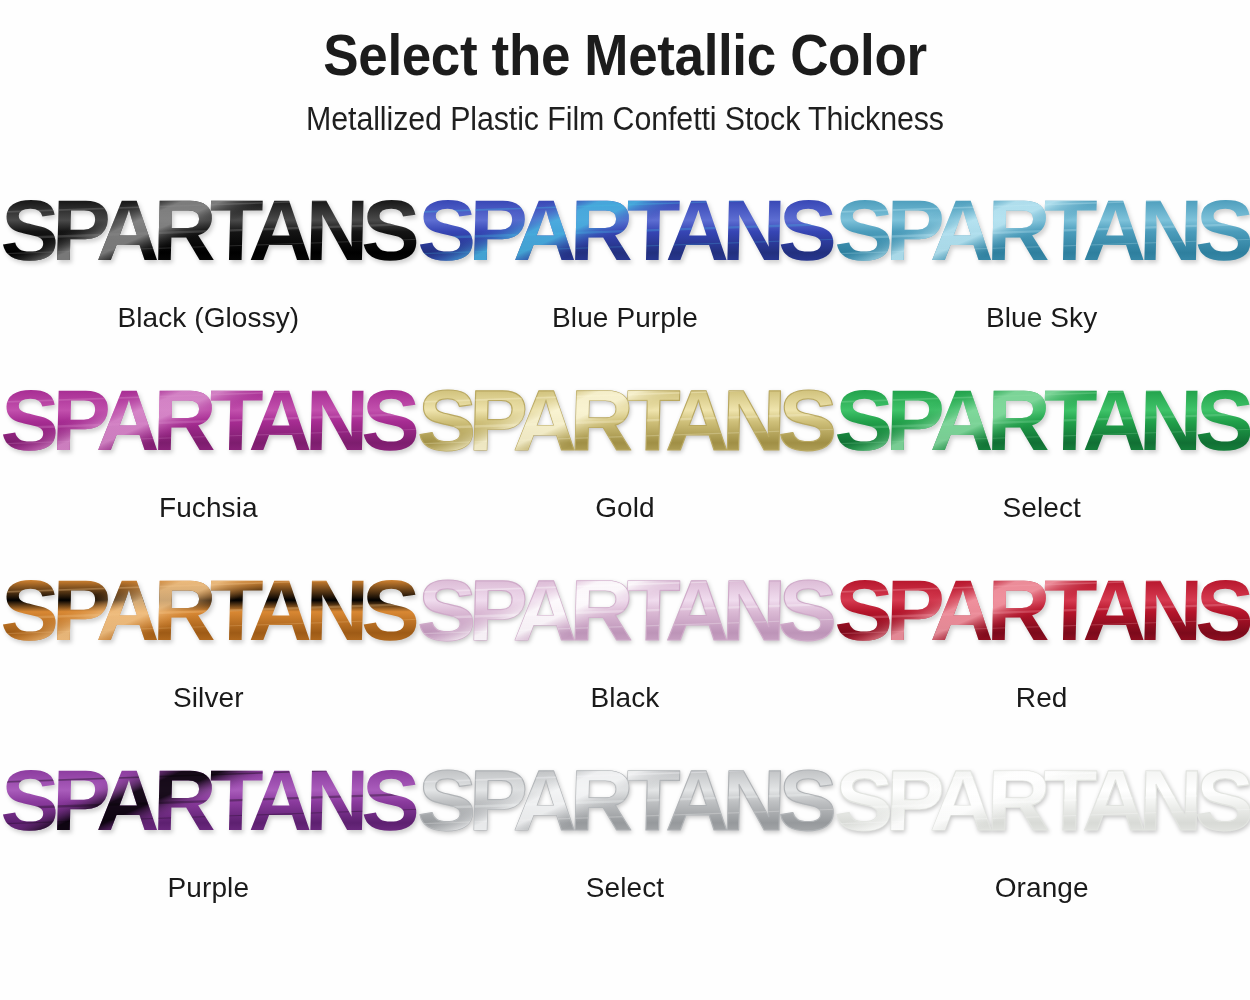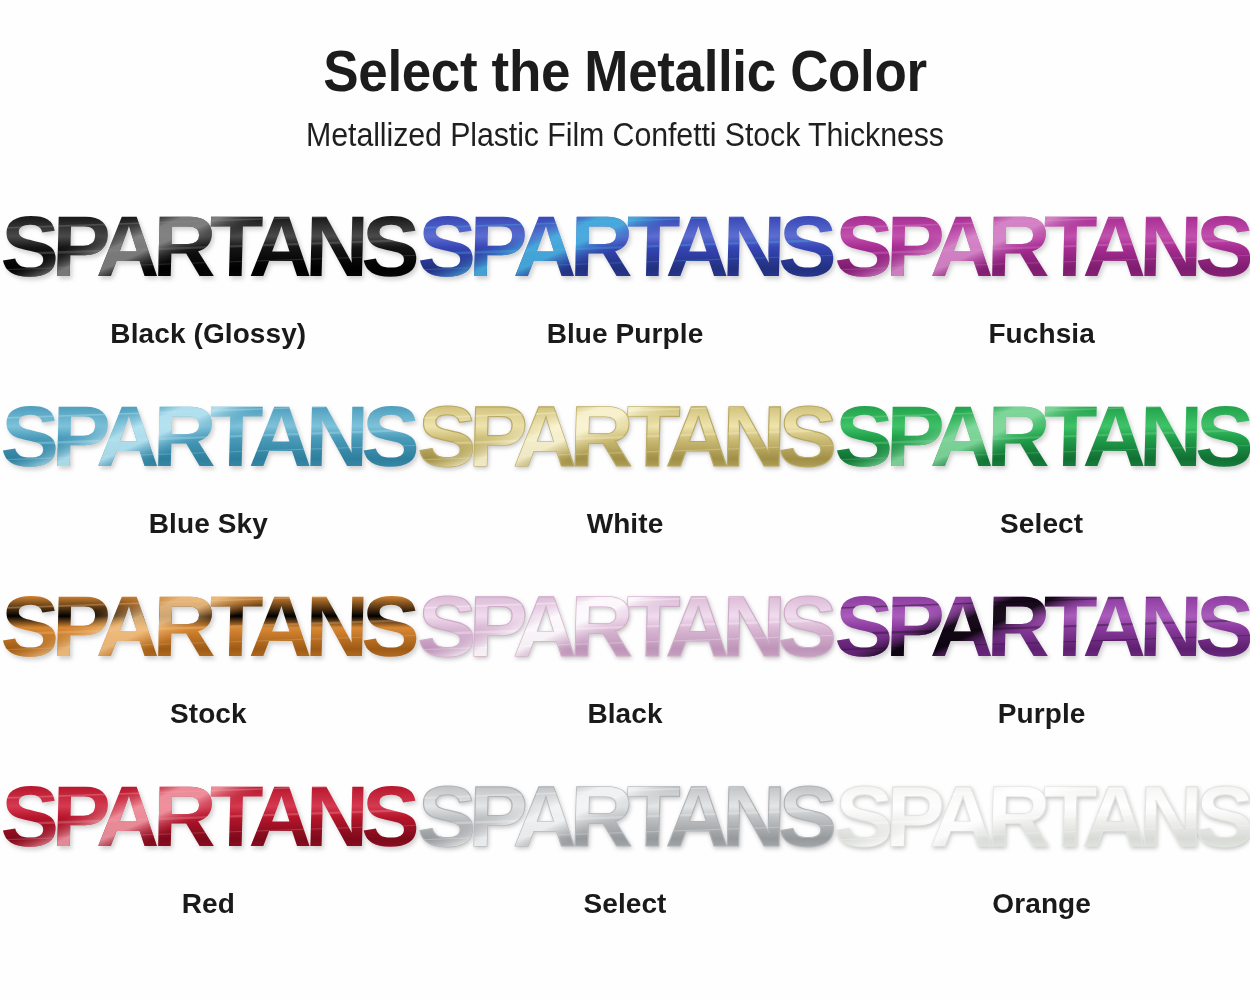--- a/index.html
+++ b/index.html
@@ -25,21 +25,21 @@
     background: #fefefe;
     display: flex;
     flex-direction: column;
     align-items: center;
   }
 
   
   .header {
     width: 100%;
     text-align: center;
-    padding-top: 42px;
+    padding-top: 26px;
   }
 
   .page-title {
     font-family: "Liberation Sans Narrow", "Liberation Sans", sans-serif;
     font-size: 57px;
     font-weight: 700;
     letter-spacing: -0.4px;
     color: #1c1c1c;
     line-height: 1.05;
     transform: scaleX(0.93);
@@ -86,21 +86,21 @@
   .swatch-art svg {
     width: 100%;
     height: 100%;
     display: block;
     overflow: visible;
   }
 
   .swatch-label {
     font-family: "Liberation Sans Narrow", "Liberation Sans", sans-serif;
     font-size: 28px;
-    font-weight: 700;
+    font-weight: 400;
     color: #1a1a1a;
     margin-top: 12px;
     letter-spacing: 0.1px;
     text-align: center;
     white-space: nowrap;
   }
 
   
   .art-shadow {
     filter: drop-shadow(2px 3px 2px rgba(0,0,0,0.18));
@@ -188,20 +188,55 @@
               <rect x="-40" y="60" width="430" height="1.2" fill="#49b6e0" opacity="0.25" transform="rotate(-2 175 52)"></rect>
             </g>
           </svg>
         </div>
         <div class="swatch-label">Blue Purple</div>
       </div>
       <div class="swatch-cell">
         <div class="swatch-art art-shadow">
           <svg viewBox="0 0 350 104" preserveAspectRatio="xMidYMid meet">
             <defs>
+              <linearGradient id="grad-blue-sky" x1="0" y1="0" x2="0" y2="1">
+                <stop offset="0" stop-color="#2e7f9e"></stop>
+                <stop offset="0.18" stop-color="#4b9cbb"></stop>
+                <stop offset="0.4" stop-color="#7ec2da"></stop>
+                <stop offset="0.52" stop-color="#4b9cbb"></stop>
+                <stop offset="0.74" stop-color="#2e7f9e"></stop>
+                <stop offset="1" stop-color="#4b9cbb"></stop>
+              </linearGradient>
+              <linearGradient id="shim-blue-sky" x1="0" y1="0" x2="1" y2="0.55">
+                <stop offset="0" stop-color="#4b9cbb" stop-opacity="0"></stop>
+                <stop offset="0.3" stop-color="#4b9cbb" stop-opacity="0"></stop>
+                <stop offset="0.4" stop-color="#bfe8f4" stop-opacity="0.85"></stop>
+                <stop offset="0.47" stop-color="#bfe8f4" stop-opacity="0.85"></stop>
+                <stop offset="0.57" stop-color="#4b9cbb" stop-opacity="0"></stop>
+                <stop offset="1" stop-color="#4b9cbb" stop-opacity="0"></stop>
+              </linearGradient>
+              <clipPath id="clip-blue-sky">
+                <text x="175" y="74" text-anchor="middle" font-family="&quot;Liberation Sans Narrow&quot;, &quot;Liberation Sans&quot;, &quot;DejaVu Sans&quot;, sans-serif" font-size="86" font-weight="700" letter-spacing="-7" transform="translate(175,0) scale(1.02,1.0) translate(-175,0) skewX(-1.5)" fill="#000" stroke-linejoin="round">SPARTANS</text>
+              </clipPath>
+            </defs>
+            <text x="175" y="74" text-anchor="middle" font-family="&quot;Liberation Sans Narrow&quot;, &quot;Liberation Sans&quot;, &quot;DejaVu Sans&quot;, sans-serif" font-size="86" font-weight="700" letter-spacing="-7" transform="translate(175,0) scale(1.02,1.0) translate(-175,0) skewX(-1.5)" fill="url(#grad-blue-sky)" stroke-linejoin="round">SPARTANS</text>
+            <g clip-path="url(#clip-blue-sky)">
+              <rect x="-40" y="0" width="430" height="104" fill="url(#shim-blue-sky)"></rect>
+              <rect x="-40" y="18" width="430" height="1.6" fill="#bfe8f4" opacity="0.35" transform="rotate(-2 175 52)"></rect>
+              <rect x="-40" y="44" width="430" height="2.4" fill="#bfe8f4" opacity="0.3" transform="rotate(-2 175 52)"></rect>
+              <rect x="-40" y="60" width="430" height="1.2" fill="#bfe8f4" opacity="0.25" transform="rotate(-2 175 52)"></rect>
+            </g>
+          </svg>
+        </div>
+        <div class="swatch-label">Blue Sky</div>
+      </div>
+      <div class="swatch-cell">
+        <div class="swatch-art art-shadow">
+          <svg viewBox="0 0 350 104" preserveAspectRatio="xMidYMid meet">
+            <defs>
               <linearGradient id="grad-fuchsia" x1="0" y1="0" x2="0" y2="1">
                 <stop offset="0" stop-color="#7d1d6e"></stop>
                 <stop offset="0.18" stop-color="#a62c92"></stop>
                 <stop offset="0.4" stop-color="#c250ad"></stop>
                 <stop offset="0.52" stop-color="#a62c92"></stop>
                 <stop offset="0.74" stop-color="#7d1d6e"></stop>
                 <stop offset="1" stop-color="#a62c92"></stop>
               </linearGradient>
               <linearGradient id="shim-fuchsia" x1="0" y1="0" x2="1" y2="0.55">
                 <stop offset="0" stop-color="#a62c92" stop-opacity="0"></stop>
@@ -220,55 +255,20 @@
               <rect x="-40" y="0" width="430" height="104" fill="url(#shim-fuchsia)"></rect>
               <rect x="-40" y="18" width="430" height="1.6" fill="#d98fcc" opacity="0.35" transform="rotate(-2 175 52)"></rect>
               <rect x="-40" y="44" width="430" height="2.4" fill="#d98fcc" opacity="0.3" transform="rotate(-2 175 52)"></rect>
               <rect x="-40" y="60" width="430" height="1.2" fill="#d98fcc" opacity="0.25" transform="rotate(-2 175 52)"></rect>
             </g>
           </svg>
         </div>
         <div class="swatch-label">Fuchsia</div>
       </div>
       <div class="swatch-cell">
-        <div class="swatch-art art-shadow">
-          <svg viewBox="0 0 350 104" preserveAspectRatio="xMidYMid meet">
-            <defs>
-              <linearGradient id="grad-blue-sky" x1="0" y1="0" x2="0" y2="1">
-                <stop offset="0" stop-color="#2e7f9e"></stop>
-                <stop offset="0.18" stop-color="#4b9cbb"></stop>
-                <stop offset="0.4" stop-color="#7ec2da"></stop>
-                <stop offset="0.52" stop-color="#4b9cbb"></stop>
-                <stop offset="0.74" stop-color="#2e7f9e"></stop>
-                <stop offset="1" stop-color="#4b9cbb"></stop>
-              </linearGradient>
-              <linearGradient id="shim-blue-sky" x1="0" y1="0" x2="1" y2="0.55">
-                <stop offset="0" stop-color="#4b9cbb" stop-opacity="0"></stop>
-                <stop offset="0.3" stop-color="#4b9cbb" stop-opacity="0"></stop>
-                <stop offset="0.4" stop-color="#bfe8f4" stop-opacity="0.85"></stop>
-                <stop offset="0.47" stop-color="#bfe8f4" stop-opacity="0.85"></stop>
-                <stop offset="0.57" stop-color="#4b9cbb" stop-opacity="0"></stop>
-                <stop offset="1" stop-color="#4b9cbb" stop-opacity="0"></stop>
-              </linearGradient>
-              <clipPath id="clip-blue-sky">
-                <text x="175" y="74" text-anchor="middle" font-family="&quot;Liberation Sans Narrow&quot;, &quot;Liberation Sans&quot;, &quot;DejaVu Sans&quot;, sans-serif" font-size="86" font-weight="700" letter-spacing="-7" transform="translate(175,0) scale(1.02,1.0) translate(-175,0) skewX(-1.5)" fill="#000" stroke-linejoin="round">SPARTANS</text>
-              </clipPath>
-            </defs>
-            <text x="175" y="74" text-anchor="middle" font-family="&quot;Liberation Sans Narrow&quot;, &quot;Liberation Sans&quot;, &quot;DejaVu Sans&quot;, sans-serif" font-size="86" font-weight="700" letter-spacing="-7" transform="translate(175,0) scale(1.02,1.0) translate(-175,0) skewX(-1.5)" fill="url(#grad-blue-sky)" stroke-linejoin="round">SPARTANS</text>
-            <g clip-path="url(#clip-blue-sky)">
-              <rect x="-40" y="0" width="430" height="104" fill="url(#shim-blue-sky)"></rect>
-              <rect x="-40" y="18" width="430" height="1.6" fill="#bfe8f4" opacity="0.35" transform="rotate(-2 175 52)"></rect>
-              <rect x="-40" y="44" width="430" height="2.4" fill="#bfe8f4" opacity="0.3" transform="rotate(-2 175 52)"></rect>
-              <rect x="-40" y="60" width="430" height="1.2" fill="#bfe8f4" opacity="0.25" transform="rotate(-2 175 52)"></rect>
-            </g>
-          </svg>
-        </div>
-        <div class="swatch-label">Blue Sky</div>
-      </div>
-      <div class="swatch-cell">
         <div class="swatch-art art-shadow-light">
           <svg viewBox="0 0 350 104" preserveAspectRatio="xMidYMid meet">
             <defs>
               <linearGradient id="grad-gold" x1="0" y1="0" x2="0" y2="1">
                 <stop offset="0" stop-color="#a08f45"></stop>
                 <stop offset="0.18" stop-color="#cfc07a"></stop>
                 <stop offset="0.4" stop-color="#efe4ad"></stop>
                 <stop offset="0.52" stop-color="#cfc07a"></stop>
                 <stop offset="0.74" stop-color="#a08f45"></stop>
                 <stop offset="1" stop-color="#cfc07a"></stop>
@@ -287,21 +287,21 @@
             </defs>
             <text x="175" y="74" text-anchor="middle" font-family="&quot;Liberation Sans Narrow&quot;, &quot;Liberation Sans&quot;, &quot;DejaVu Sans&quot;, sans-serif" font-size="86" font-weight="700" letter-spacing="-7" transform="translate(175,0) scale(1.02,1.0) translate(-175,0) skewX(-1.5)" fill="url(#grad-gold)" stroke-linejoin="round" stroke="#b9a860" stroke-width="1.1">SPARTANS</text>
             <g clip-path="url(#clip-gold)">
               <rect x="-40" y="0" width="430" height="104" fill="url(#shim-gold)"></rect>
               <rect x="-40" y="18" width="430" height="1.6" fill="#fbf6d8" opacity="0.35" transform="rotate(-2 175 52)"></rect>
               <rect x="-40" y="44" width="430" height="2.4" fill="#fbf6d8" opacity="0.3" transform="rotate(-2 175 52)"></rect>
               <rect x="-40" y="60" width="430" height="1.2" fill="#fbf6d8" opacity="0.25" transform="rotate(-2 175 52)"></rect>
             </g>
           </svg>
         </div>
-        <div class="swatch-label">White</div>
+        <div class="swatch-label">Gold</div>
       </div>
       <div class="swatch-cell">
         <div class="swatch-art art-shadow">
           <svg viewBox="0 0 350 104" preserveAspectRatio="xMidYMid meet">
             <defs>
               <linearGradient id="grad-green" x1="0" y1="0" x2="0" y2="1">
                 <stop offset="0" stop-color="#117034"></stop>
                 <stop offset="0.18" stop-color="#21a04a"></stop>
                 <stop offset="0.4" stop-color="#3fc369"></stop>
                 <stop offset="0.52" stop-color="#21a04a"></stop>
@@ -357,21 +357,21 @@
             </defs>
             <text x="175" y="74" text-anchor="middle" font-family="&quot;Liberation Sans Narrow&quot;, &quot;Liberation Sans&quot;, &quot;DejaVu Sans&quot;, sans-serif" font-size="86" font-weight="700" letter-spacing="-7" transform="translate(175,0) scale(1.02,1.0) translate(-175,0) skewX(-1.5)" fill="url(#grad-orange)" stroke-linejoin="round">SPARTANS</text>
             <g clip-path="url(#clip-orange)">
               <rect x="-40" y="0" width="430" height="104" fill="url(#shim-orange)"></rect>
               <rect x="-40" y="18" width="430" height="1.6" fill="#f2c489" opacity="0.35" transform="rotate(-2 175 52)"></rect>
               <rect x="-40" y="44" width="430" height="2.4" fill="#f2c489" opacity="0.3" transform="rotate(-2 175 52)"></rect>
               <rect x="-40" y="60" width="430" height="1.2" fill="#f2c489" opacity="0.25" transform="rotate(-2 175 52)"></rect>
             </g>
           </svg>
         </div>
-        <div class="swatch-label">Stock</div>
+        <div class="swatch-label">Silver</div>
       </div>
       <div class="swatch-cell">
         <div class="swatch-art art-shadow-light">
           <svg viewBox="0 0 350 104" preserveAspectRatio="xMidYMid meet">
             <defs>
               <linearGradient id="grad-pink" x1="0" y1="0" x2="0" y2="1">
                 <stop offset="0" stop-color="#bd94b8"></stop>
                 <stop offset="0.18" stop-color="#dbbad5"></stop>
                 <stop offset="0.4" stop-color="#f0dcee"></stop>
                 <stop offset="0.52" stop-color="#dbbad5"></stop>
@@ -398,20 +398,55 @@
               <rect x="-40" y="60" width="430" height="1.2" fill="#ffffff" opacity="0.25" transform="rotate(-2 175 52)"></rect>
             </g>
           </svg>
         </div>
         <div class="swatch-label">Black</div>
       </div>
       <div class="swatch-cell">
         <div class="swatch-art art-shadow">
           <svg viewBox="0 0 350 104" preserveAspectRatio="xMidYMid meet">
             <defs>
+              <linearGradient id="grad-red" x1="0" y1="0" x2="0" y2="1">
+                <stop offset="0" stop-color="#7c0a1b"></stop>
+                <stop offset="0.18" stop-color="#b5152b"></stop>
+                <stop offset="0.4" stop-color="#d63a50"></stop>
+                <stop offset="0.52" stop-color="#b5152b"></stop>
+                <stop offset="0.74" stop-color="#7c0a1b"></stop>
+                <stop offset="1" stop-color="#b5152b"></stop>
+              </linearGradient>
+              <linearGradient id="shim-red" x1="0" y1="0" x2="1" y2="0.55">
+                <stop offset="0" stop-color="#b5152b" stop-opacity="0"></stop>
+                <stop offset="0.3" stop-color="#b5152b" stop-opacity="0"></stop>
+                <stop offset="0.4" stop-color="#f4a0ab" stop-opacity="0.85"></stop>
+                <stop offset="0.47" stop-color="#f4a0ab" stop-opacity="0.85"></stop>
+                <stop offset="0.57" stop-color="#b5152b" stop-opacity="0"></stop>
+                <stop offset="1" stop-color="#b5152b" stop-opacity="0"></stop>
+              </linearGradient>
+              <clipPath id="clip-red">
+                <text x="175" y="74" text-anchor="middle" font-family="&quot;Liberation Sans Narrow&quot;, &quot;Liberation Sans&quot;, &quot;DejaVu Sans&quot;, sans-serif" font-size="86" font-weight="700" letter-spacing="-7" transform="translate(175,0) scale(1.02,1.0) translate(-175,0) skewX(-1.5)" fill="#000" stroke-linejoin="round">SPARTANS</text>
+              </clipPath>
+            </defs>
+            <text x="175" y="74" text-anchor="middle" font-family="&quot;Liberation Sans Narrow&quot;, &quot;Liberation Sans&quot;, &quot;DejaVu Sans&quot;, sans-serif" font-size="86" font-weight="700" letter-spacing="-7" transform="translate(175,0) scale(1.02,1.0) translate(-175,0) skewX(-1.5)" fill="url(#grad-red)" stroke-linejoin="round">SPARTANS</text>
+            <g clip-path="url(#clip-red)">
+              <rect x="-40" y="0" width="430" height="104" fill="url(#shim-red)"></rect>
+              <rect x="-40" y="18" width="430" height="1.6" fill="#f4a0ab" opacity="0.35" transform="rotate(-2 175 52)"></rect>
+              <rect x="-40" y="44" width="430" height="2.4" fill="#f4a0ab" opacity="0.3" transform="rotate(-2 175 52)"></rect>
+              <rect x="-40" y="60" width="430" height="1.2" fill="#f4a0ab" opacity="0.25" transform="rotate(-2 175 52)"></rect>
+            </g>
+          </svg>
+        </div>
+        <div class="swatch-label">Red</div>
+      </div>
+      <div class="swatch-cell">
+        <div class="swatch-art art-shadow">
+          <svg viewBox="0 0 350 104" preserveAspectRatio="xMidYMid meet">
+            <defs>
               <linearGradient id="grad-purple" x1="0" y1="0" x2="0" y2="1">
                 <stop offset="0" stop-color="#5d2070"></stop>
                 <stop offset="0.18" stop-color="#8b3b9e"></stop>
                 <stop offset="0.4" stop-color="#a95cbb"></stop>
                 <stop offset="0.52" stop-color="#8b3b9e"></stop>
                 <stop offset="0.74" stop-color="#5d2070"></stop>
                 <stop offset="1" stop-color="#8b3b9e"></stop>
               </linearGradient>
               <linearGradient id="shim-purple" x1="0" y1="0" x2="1" y2="0.55">
                 <stop offset="0" stop-color="#8b3b9e" stop-opacity="0"></stop>
@@ -430,55 +465,20 @@
               <rect x="-40" y="0" width="430" height="104" fill="url(#shim-purple)"></rect>
               <rect x="-40" y="18" width="430" height="1.6" fill="#c municipio" opacity="0.35" transform="rotate(-2 175 52)"></rect>
               <rect x="-40" y="44" width="430" height="2.4" fill="#c municipio" opacity="0.3" transform="rotate(-2 175 52)"></rect>
               <rect x="-40" y="60" width="430" height="1.2" fill="#c municipio" opacity="0.25" transform="rotate(-2 175 52)"></rect>
             </g>
           </svg>
         </div>
         <div class="swatch-label">Purple</div>
       </div>
       <div class="swatch-cell">
-        <div class="swatch-art art-shadow">
-          <svg viewBox="0 0 350 104" preserveAspectRatio="xMidYMid meet">
-            <defs>
-              <linearGradient id="grad-red" x1="0" y1="0" x2="0" y2="1">
-                <stop offset="0" stop-color="#7c0a1b"></stop>
-                <stop offset="0.18" stop-color="#b5152b"></stop>
-                <stop offset="0.4" stop-color="#d63a50"></stop>
-                <stop offset="0.52" stop-color="#b5152b"></stop>
-                <stop offset="0.74" stop-color="#7c0a1b"></stop>
-                <stop offset="1" stop-color="#b5152b"></stop>
-              </linearGradient>
-              <linearGradient id="shim-red" x1="0" y1="0" x2="1" y2="0.55">
-                <stop offset="0" stop-color="#b5152b" stop-opacity="0"></stop>
-                <stop offset="0.3" stop-color="#b5152b" stop-opacity="0"></stop>
-                <stop offset="0.4" stop-color="#f4a0ab" stop-opacity="0.85"></stop>
-                <stop offset="0.47" stop-color="#f4a0ab" stop-opacity="0.85"></stop>
-                <stop offset="0.57" stop-color="#b5152b" stop-opacity="0"></stop>
-                <stop offset="1" stop-color="#b5152b" stop-opacity="0"></stop>
-              </linearGradient>
-              <clipPath id="clip-red">
-                <text x="175" y="74" text-anchor="middle" font-family="&quot;Liberation Sans Narrow&quot;, &quot;Liberation Sans&quot;, &quot;DejaVu Sans&quot;, sans-serif" font-size="86" font-weight="700" letter-spacing="-7" transform="translate(175,0) scale(1.02,1.0) translate(-175,0) skewX(-1.5)" fill="#000" stroke-linejoin="round">SPARTANS</text>
-              </clipPath>
-            </defs>
-            <text x="175" y="74" text-anchor="middle" font-family="&quot;Liberation Sans Narrow&quot;, &quot;Liberation Sans&quot;, &quot;DejaVu Sans&quot;, sans-serif" font-size="86" font-weight="700" letter-spacing="-7" transform="translate(175,0) scale(1.02,1.0) translate(-175,0) skewX(-1.5)" fill="url(#grad-red)" stroke-linejoin="round">SPARTANS</text>
-            <g clip-path="url(#clip-red)">
-              <rect x="-40" y="0" width="430" height="104" fill="url(#shim-red)"></rect>
-              <rect x="-40" y="18" width="430" height="1.6" fill="#f4a0ab" opacity="0.35" transform="rotate(-2 175 52)"></rect>
-              <rect x="-40" y="44" width="430" height="2.4" fill="#f4a0ab" opacity="0.3" transform="rotate(-2 175 52)"></rect>
-              <rect x="-40" y="60" width="430" height="1.2" fill="#f4a0ab" opacity="0.25" transform="rotate(-2 175 52)"></rect>
-            </g>
-          </svg>
-        </div>
-        <div class="swatch-label">Red</div>
-      </div>
-      <div class="swatch-cell">
         <div class="swatch-art art-shadow-light">
           <svg viewBox="0 0 350 104" preserveAspectRatio="xMidYMid meet">
             <defs>
               <linearGradient id="grad-silver" x1="0" y1="0" x2="0" y2="1">
                 <stop offset="0" stop-color="#96999c"></stop>
                 <stop offset="0.18" stop-color="#bfc1c3"></stop>
                 <stop offset="0.4" stop-color="#e3e5e6"></stop>
                 <stop offset="0.52" stop-color="#bfc1c3"></stop>
                 <stop offset="0.74" stop-color="#96999c"></stop>
                 <stop offset="1" stop-color="#bfc1c3"></stop>

